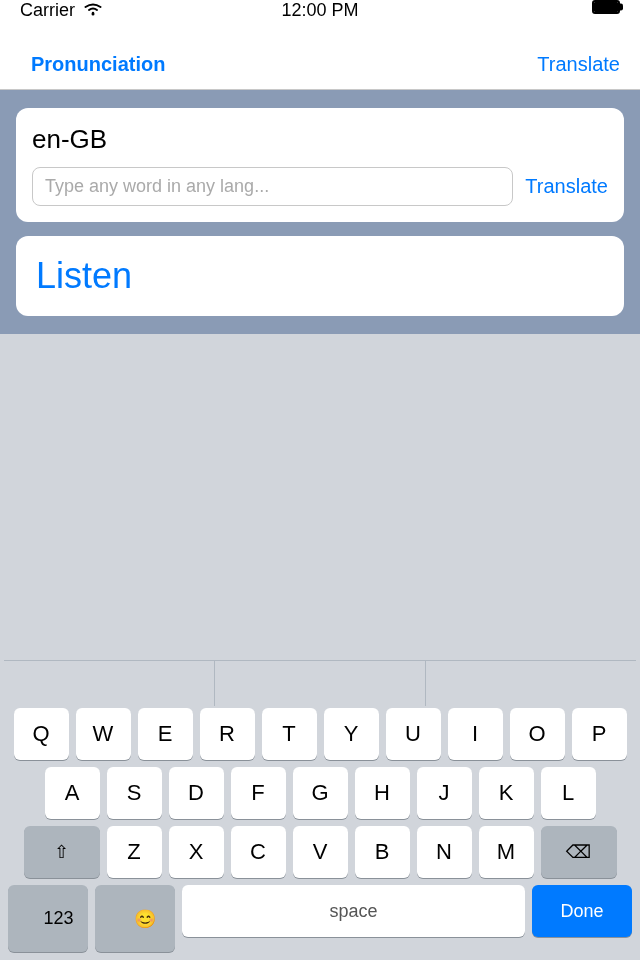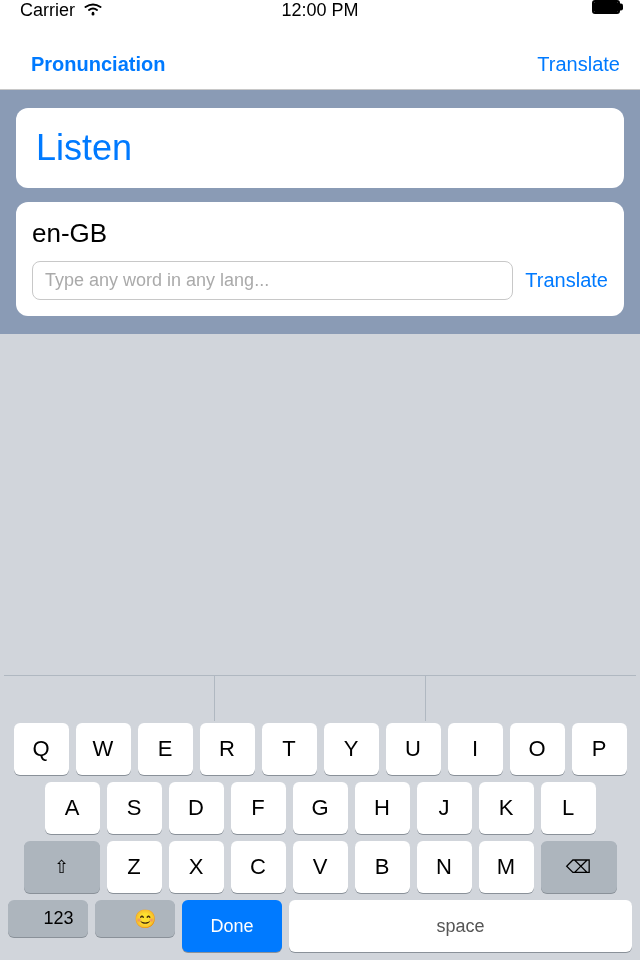--- a/index.html
+++ b/index.html
@@ -220,21 +220,21 @@
       color: #fff;
       font-size: 18px;
     }
 
     .bottom-row {
       display: flex;
       gap: 7px;
       margin-bottom: 8px;
       padding: 0 4px;
     }
-    .bottom-row .key-special { height: 37px; padding-left: 21px; }
+    .bottom-row .key-special { height: 67px; padding-left: 21px; }
   </style>
 </head>
 <body>
 
 <div id="status-bar">
   <div class="status-left">
     <span>Carrier</span>
     <span>
       <svg width="20" height="14" viewBox="0 0 20 14">
         <path d="M10 11 Q10 11 10 11" stroke="#000" stroke-width="2.5" fill="none" stroke-linecap="round"></path>
@@ -252,30 +252,30 @@
   </div>
 </div>
 
 <div id="nav-bar">
   <span class="nav-title">Pronunciation</span>
   <span class="nav-settings">Translate</span>
 </div>
 
 <div id="main-content">
 
-  <div id="listen-card">
-    <span class="listen-label">Listen</span>
-  </div>
-
   <div id="input-card">
     <div class="language-label">en-GB</div>
     <div class="input-row">
       <input type="text" class="word-input" placeholder="Type any word in any lang..." style="">
       <button class="translate-btn">Translate</button>
     </div>
+  </div>
+
+  <div id="listen-card">
+    <span class="listen-label">Listen</span>
   </div>
 
 </div>
 
 <div id="keyboard">
 
   <div id="suggestions-row">
     <div class="suggestion-cell"></div>
     <div class="suggestion-cell"></div>
     <div class="suggestion-cell"></div>
@@ -314,17 +314,17 @@
     <div class="key key-letter">V</div>
     <div class="key key-letter">B</div>
     <div class="key key-letter">N</div>
     <div class="key key-letter">M</div>
     <div class="key key-special key-delete">⌫</div>
   </div>
 
   <div class="bottom-row">
     <div class="key key-special key-123">123</div>
     <div class="key key-special key-emoji">😊</div>
+    <div class="key key-space">space</div>
     <div class="key key-done">Done</div>
-    <div class="key key-space">space</div>
   </div>
 
 </div>
 
 </body></html>

